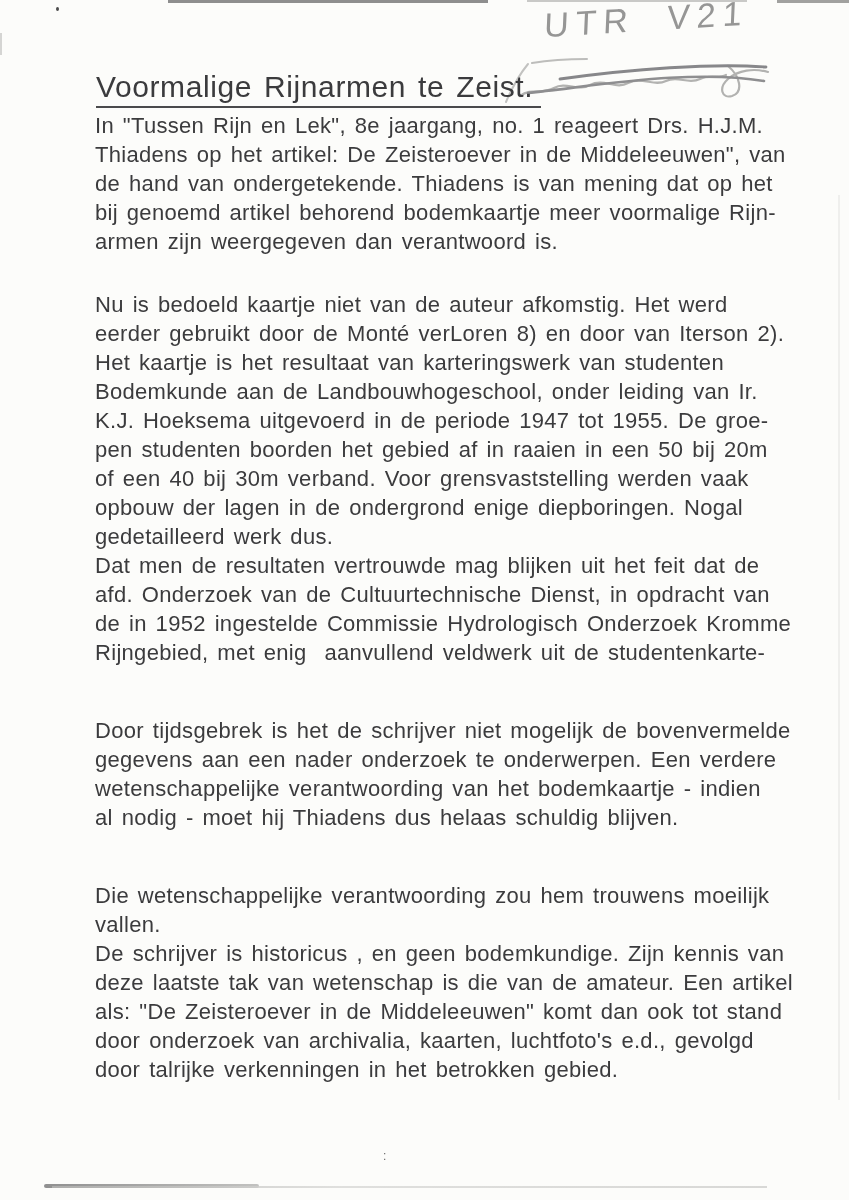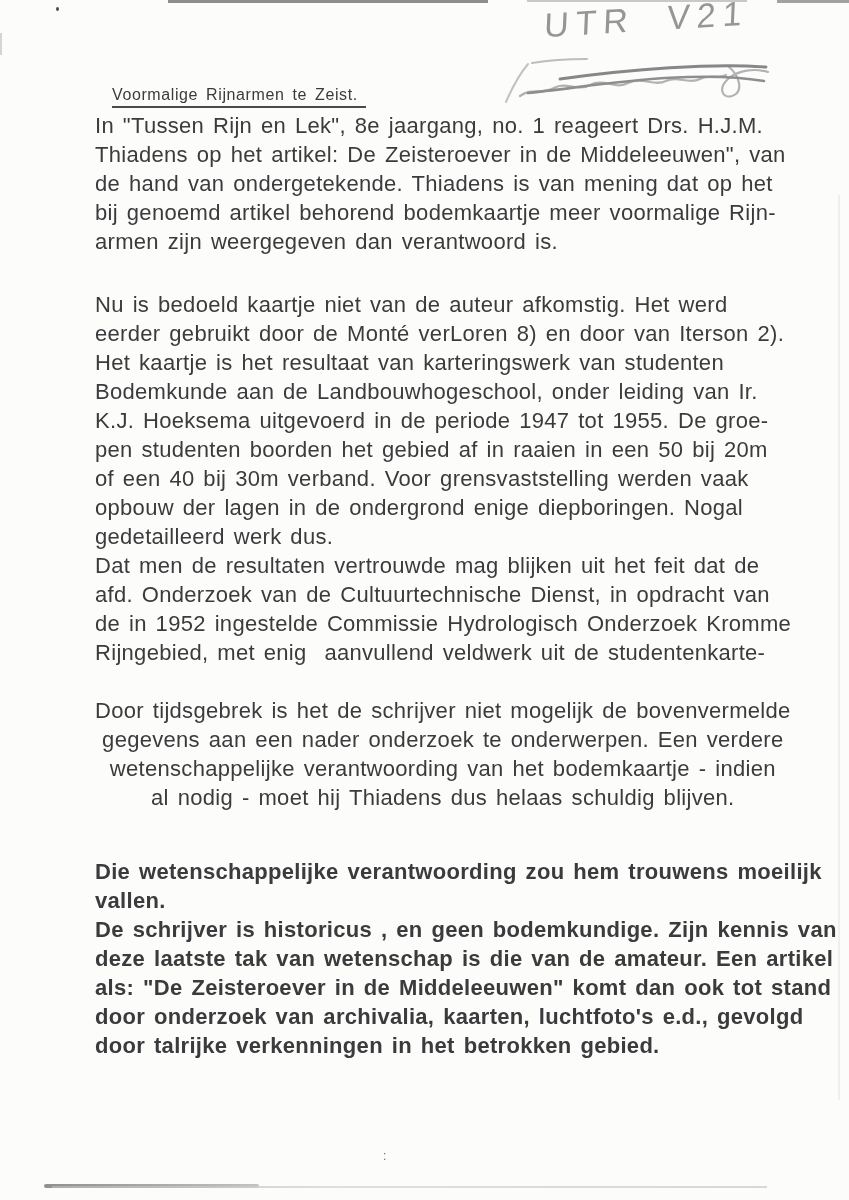--- a/index.html
+++ b/index.html
@@ -8,29 +8,29 @@
     background:#fcfcfa; overflow:hidden;
     font-family:"Liberation Sans", sans-serif; color:#3b3b3d;
   }
   
   .para { position:absolute; left:95px; }
   .ln {
     white-space:pre; font-size:22px; line-height:29px;
     letter-spacing:0.3px; word-spacing:2.5px;
   }
   .title {
-    position:absolute; left:96px; top:70px; margin:16px;
-    font-size:16px; font-weight:normal; letter-spacing:0.6px; word-spacing:3px;
+    position:absolute; left:96px; top:70px; margin:0;
+    font-size:30px; font-weight:normal; letter-spacing:0.6px; word-spacing:3px;
     color:#3b3b3d;
   }
   .title .u { border-bottom:2px solid #4a4a4c; padding-bottom:3px; padding-right:8px; }
   #p1 { top:111px; }
   #p2 { top:290px; }
-  #p3 { top:696px;text-align:center; }
-  #p4 { top:857px;font-weight:bold; }
+  #p3 { top:716px; }
+  #p4 { top:881px; }
   
   .hw-code {
     position:absolute; left:545px; top:6px;
     font-size:34px; color:#8b8b8b; letter-spacing:7px; word-spacing:16px;
     transform:rotate(-3.5deg) skewX(-6deg); transform-origin:left top;
     opacity:.9;
   }
   
   .scribble { position:absolute; left:492px; top:50px; }
   

